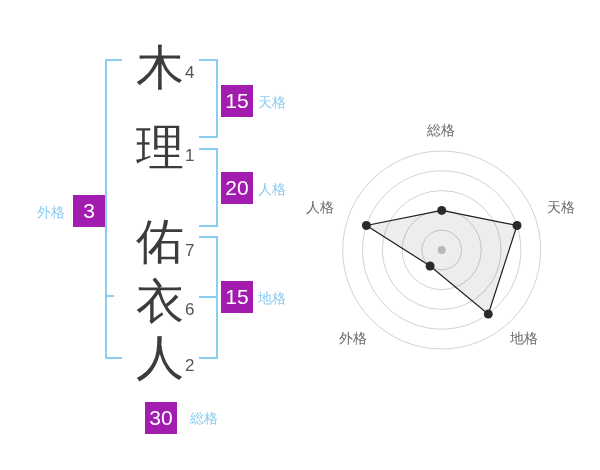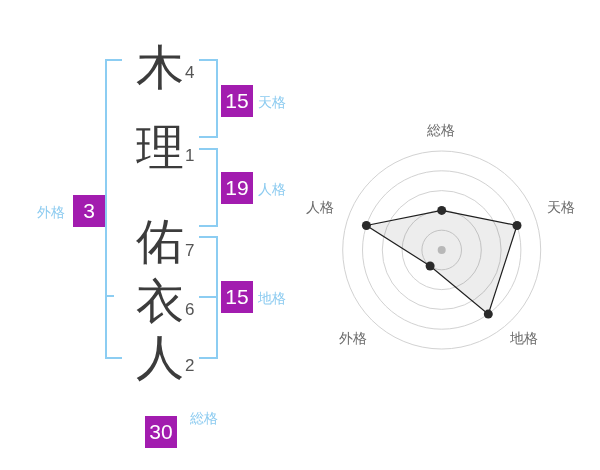--- a/index.html
+++ b/index.html
@@ -69,30 +69,30 @@
   <div>
     <div class="vline" style="left:216px;top:236px;height:123px;"></div>
     <div class="tick" style="left:199px;top:236px;width:19px;"></div>
     <div class="tick" style="left:199px;top:296px;width:19px;"></div>
     <div class="tick" style="left:199px;top:357px;width:19px;"></div>
   </div>
 
   <div class="badge" style="left:221px;top:85px;">15</div>
   <div class="badge-label" style="left:258px;top:94px;">天格</div>
 
-  <div class="badge" style="left:221px;top:172px;">19</div>
+  <div class="badge" style="left:221px;top:172px;">20</div>
   <div class="badge-label" style="left:258px;top:181px;">人格</div>
 
   <div class="badge" style="left:221px;top:281px;">15</div>
   <div class="badge-label" style="left:258px;top:290px;">地格</div>
 
   <div class="badge-label" style="left:37px;top:204px;">外格</div>
   <div class="badge" style="left:73px;top:195px;">3</div>
 
-  <div class="badge" style="left:145px;top:416px;">30</div>
+  <div class="badge" style="left:145px;top:402px;">30</div>
   <div class="badge-label" style="left:190px;top:410px;">総格</div>
 
   <div class="radar-wrap">
     <svg id="radar" width="300" height="260" viewBox="0 0 300 260">
         <circle cx="141.7" cy="140" r="19.8" class="ring"></circle>
         <circle cx="141.7" cy="140" r="39.6" class="ring"></circle>
         <circle cx="141.7" cy="140" r="59.4" class="ring"></circle>
         <circle cx="141.7" cy="140" r="79.2" class="ring"></circle>
         <circle cx="141.7" cy="140" r="99" class="ring"></circle>
         <polygon points="141.7,100.4 217.0,115.5 188.3,204.1 130.1,156.0 66.4,115.5" class="shape"></polygon>

